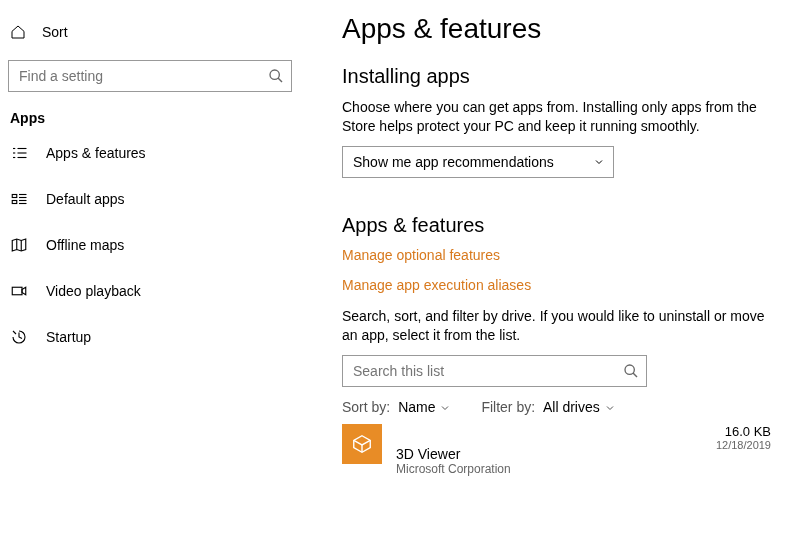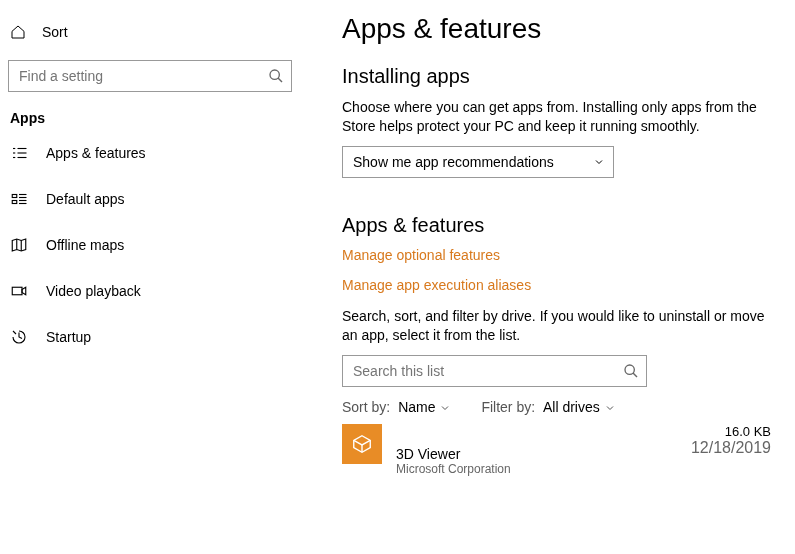--- a/index.html
+++ b/index.html
@@ -22,21 +22,21 @@
     .search-list-wrap { position: relative; width: 305px; margin-bottom: 12px; }
     .search-list-input { width: 100%; height: 32px; border: 1px solid #999; padding: 0 28px 0 10px; font-size: 14px; color: #666; }
     .sortfilter { font-size: 14px; color: #555; display: flex; gap: 30px; margin-bottom: 9px; }
     .sortfilter .value { color: #000; margin-left: 4px; }
     .app-row { display: flex; align-items: flex-start; gap: 14px; }
     .app-icon { width: 40px; height: 40px; background: #e88c26; display: flex; align-items: center; justify-content: center; color: #fff; }
     .app-info { flex: 1; }
     .app-info .name { font-size: 14px; margin-top: 22px; }
     .app-info .publisher { font-size: 12px; color: #666; }
     .app-right { text-align: right; font-size: 13px; }
-    .app-right .date { color: #666; font-size: 16px; }
+    .app-right .date { color: #666; font-size: 11px; }
     .chevron { width: 12px; height: 12px; }
   </style>
 </head>
 <body>
 
 <div class="left-pane">
   <div class="home-row">
     <svg viewBox="0 0 24 24" fill="none" stroke="currentColor" stroke-width="1.5">
         <path d="M3 11 L12 3 L21 11 V21 H3 Z"></path>
       </svg>

